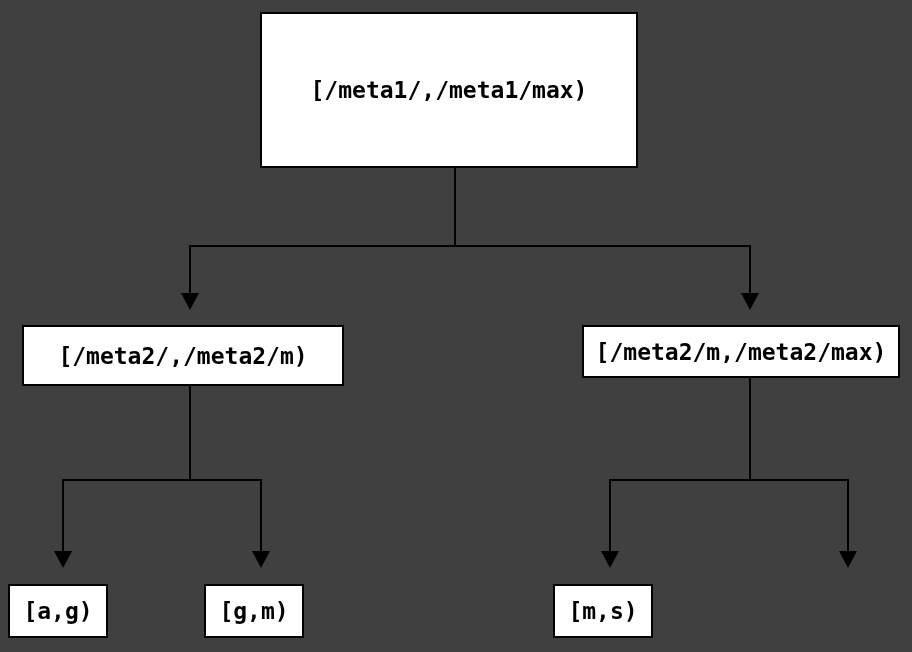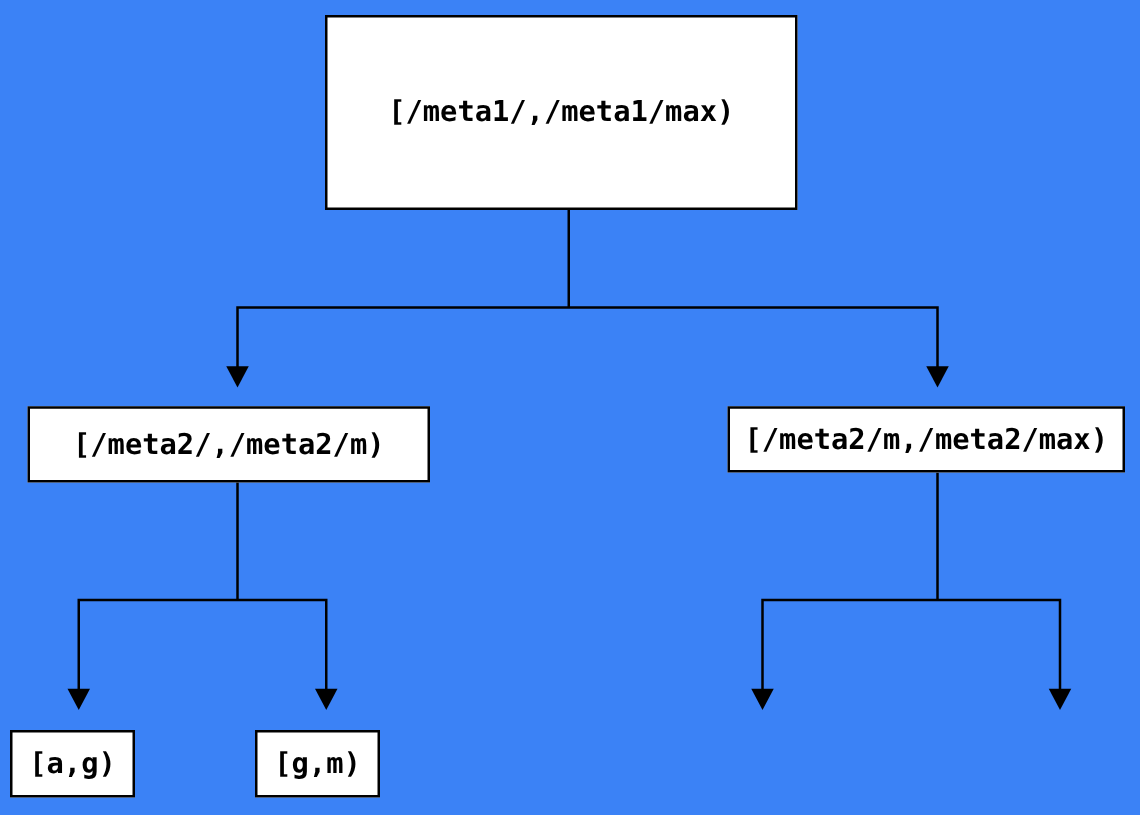--- a/index.html
+++ b/index.html
@@ -4,21 +4,21 @@
 <style>
   html, body {
     margin: 0;
     padding: 0;
     background: #ffffff;
   }
   .canvas {
     position: relative;
     width: 912px;
     height: 652px;
-    background: #3b82f6;
+    background: #404040;
     overflow: hidden;
     font-family: "DejaVu Sans Mono", "Liberation Mono", monospace;
   }
   .edges {
     position: absolute;
     left: 0;
     top: 0;
   }
   .node {
     position: absolute;
@@ -77,15 +77,18 @@
   </div>
 
   <div class="node node-leaf-gm">
     <span>[g,m)</span>
   </div>
 
   <div class="node node-leaf-ag">
     <span>[a,g)</span>
   </div>
 
+  <div class="node node-leaf-ms">
+    <span>[m,s)</span>
+  </div>
 
 
 </div>
 
 </body></html>

